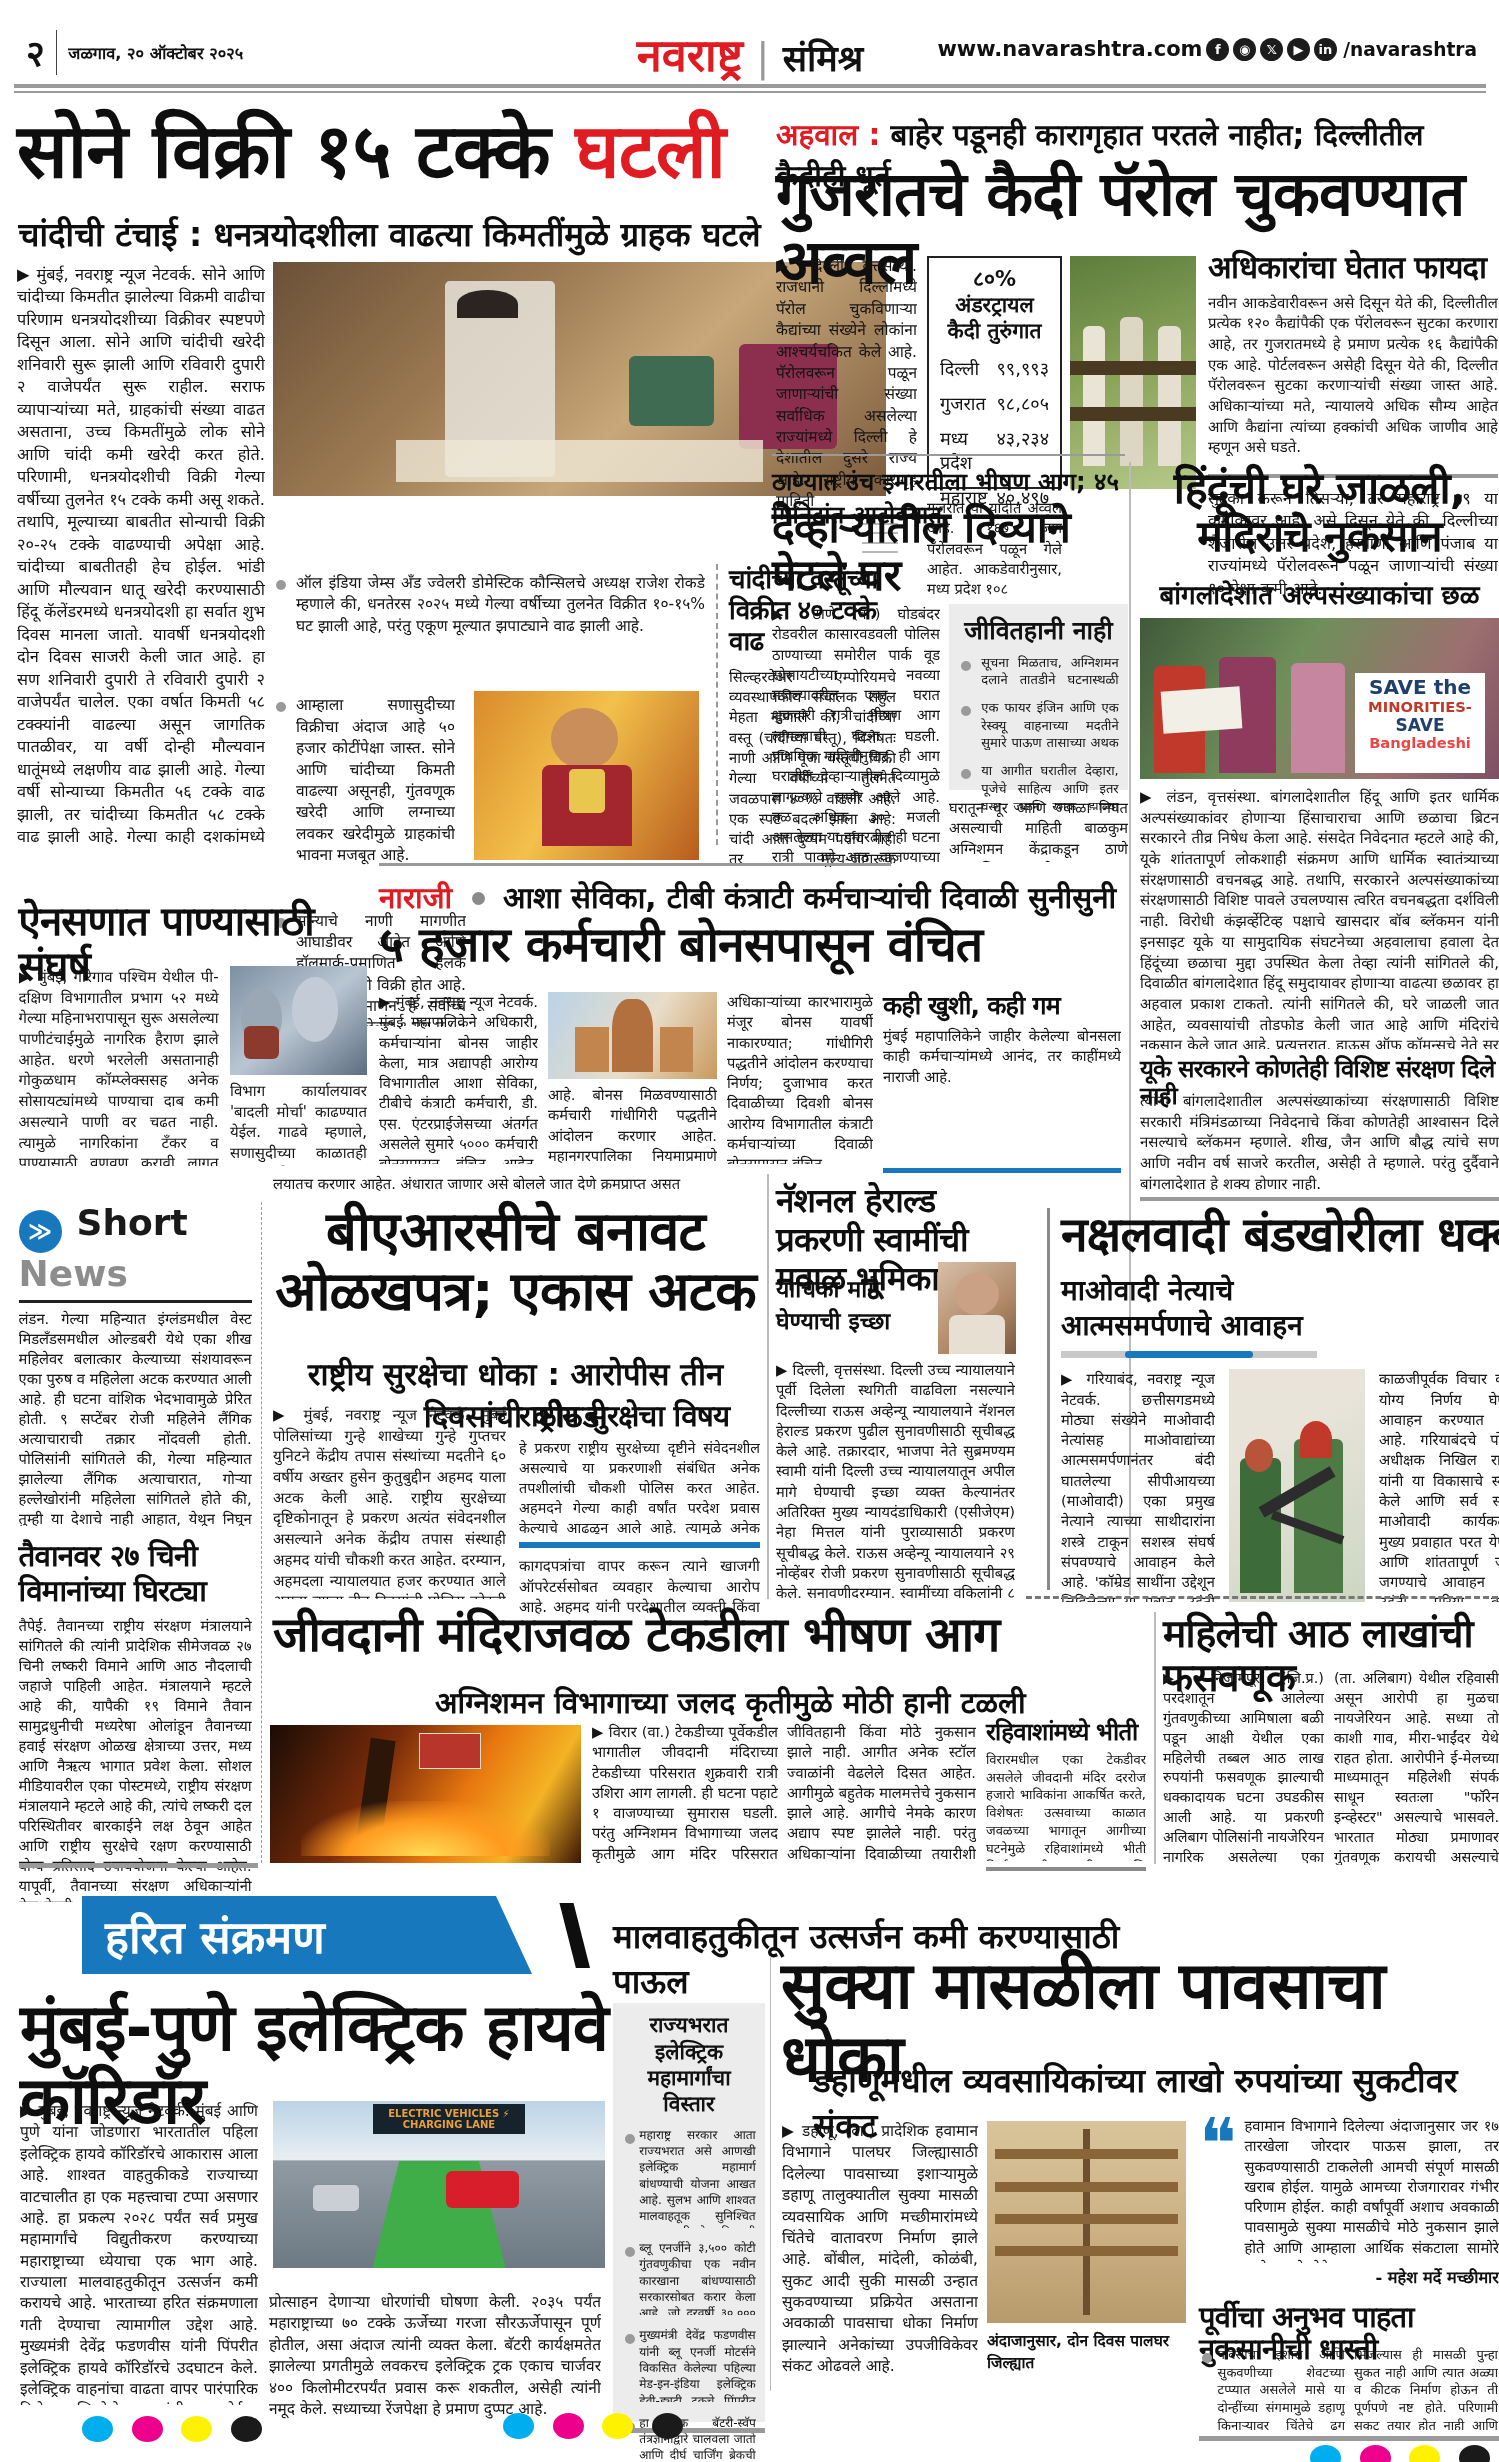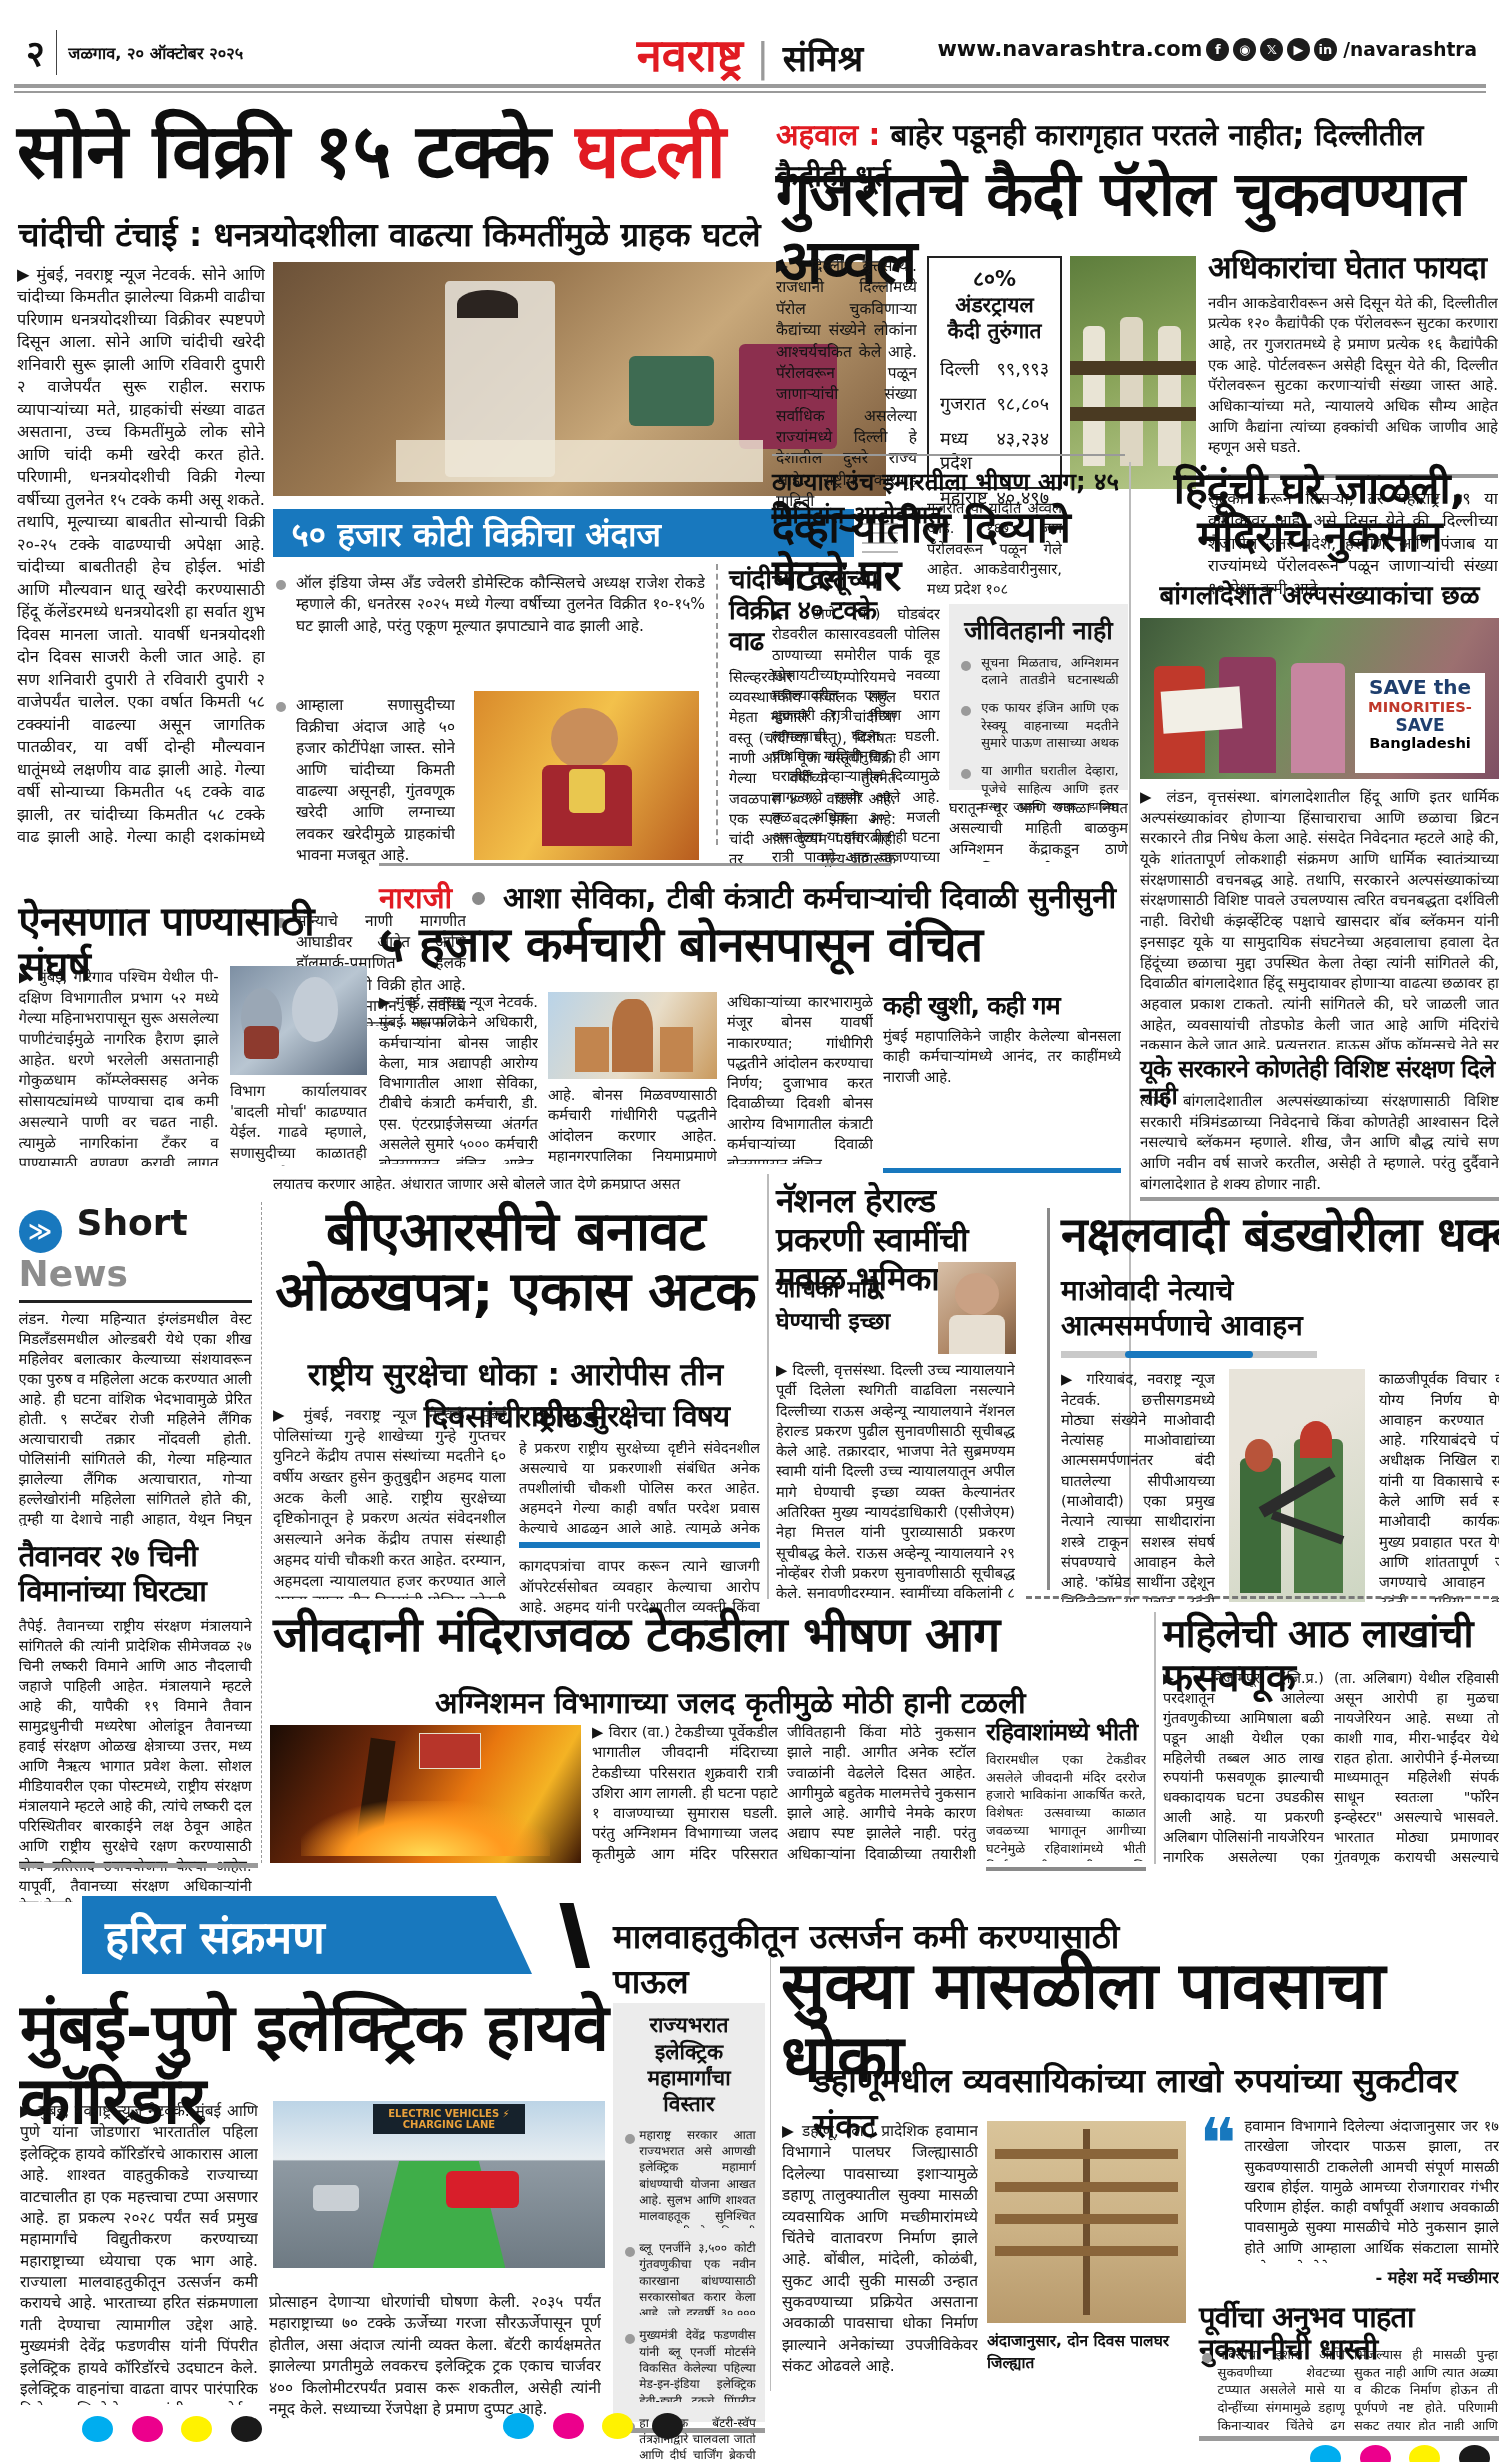--- a/index.html
+++ b/index.html
@@ -84,21 +84,20 @@
   </div>
 
   <div class="photo" style="left:273px; top:262px; width:613px; height:234px; background:linear-gradient(135deg,#6b5138 0%,#9c7a52 35%,#c8a87a 60%,#7a5a3c 100%);">
     <div style="position:absolute; left:28%; top:8%; width:18%; height:84%; background:#e8e4dc; border-radius:4.7px; opacity:.85;"></div>
     <div style="position:absolute; left:30%; top:12%; width:10%; height:12%; background:#2b2420; border-radius:50% 50% 0 0;"></div>
     <div style="position:absolute; left:58%; top:40%; width:14%; height:30%; background:#3e6b52; border-radius:6.2px;"></div>
     <div style="position:absolute; left:76%; top:35%; width:16%; height:45%; background:#8c2f4e; border-radius:6.2px;"></div>
     <div style="position:absolute; left:20%; bottom:6%; width:60%; height:18%; background:#efe7d6; opacity:.8;"></div>
   </div>
 
-  <div class="abs blue-banner" style="left:273px; top:509px; width:581px; height:48px; font-size:33px;">५० हजार कोटी विक्रीचा अंदाज</div>
   <div class="abs" style="left:862px; top:509px; width:36px; height:48px;">
     <div class="pin" style="top:4.7px;"></div>
       <div class="pin" style="top:14px;"></div>
       <div class="pin" style="top:23px;"></div>
       <div class="pin" style="top:33px;"></div>
       <div class="pin" style="top:42px;"></div>
   </div>
 
   <div class="abs" style="left:273px; top:573px; width:432px;">
     <div class="bullet-item body-txt" style="height:110px;">ऑल इंडिया जेम्स अँड ज्वेलरी डोमेस्टिक कौन्सिलचे अध्यक्ष राजेश रोकडे म्हणाले की, धनतेरस २०२५ मध्ये गेल्या वर्षीच्या तुलनेत विक्रीत १०-१५% घट झाली आहे, परंतु एकूण मूल्यात झपाट्याने वाढ झाली आहे.</div>
@@ -188,21 +187,21 @@
 
   <div class="photo" style="left:1140px; top:618px; width:359px; height:161px; background:linear-gradient(120deg,#3f5a3a,#6f8f5a 40%,#9c7070 75%,#7e4f63);">
     <div style="position:absolute; left:4%; top:30%; width:14%; height:66%; background:#c0392b; border-radius:6.2px 6.2px 0 0;"></div>
     <div style="position:absolute; left:22%; top:24%; width:16%; height:72%; background:#8e3b5e; border-radius:6.2px 6.2px 0 0;"></div>
     <div style="position:absolute; left:42%; top:28%; width:15%; height:68%; background:#c786a0; border-radius:6.2px 6.2px 0 0;"></div>
     <div style="position:absolute; left:6%; top:44%; width:22%; height:26%; background:#f2efe6; transform:rotate(-4deg);"></div>
     <div style="position:absolute; left:60%; top:34%; width:36%; height:62%; background:#ffffff; padding:3.1px 4.7px; font-weight:bold; text-align:center; line-height:1.15;">
       <div style="color:#1f3f6e; font-size:20px;">SAVE the</div>
       <div style="color:#c0392b; font-size:14.7px;">MINORITIES-</div>
       <div style="color:#1f3f6e; font-size:17px;">SAVE</div>
-      <div style="color:#000000; font-size:14.7px;">Bangladeshi</div>
+      <div style="color:#ef4444; font-size:14.7px;">Bangladeshi</div>
     </div>
   </div>
 
   <div class="abs body-txt" style="left:1140px; top:787px; width:359px; height:262px; font-size:15px;">▶ लंडन, वृत्तसंस्था. बांगलादेशातील हिंदू आणि इतर धार्मिक अल्पसंख्याकांवर होणाऱ्या हिंसाचाराचा आणि छळाचा ब्रिटन सरकारने तीव्र निषेध केला आहे. संसदेत निवेदनात म्हटले आहे की, यूके शांततापूर्ण लोकशाही संक्रमण आणि धार्मिक स्वातंत्र्याच्या संरक्षणासाठी वचनबद्ध आहे. तथापि, सरकारने अल्पसंख्याकांच्या संरक्षणासाठी विशिष्ट पावले उचलण्यास त्वरित वचनबद्धता दर्शविली नाही. विरोधी कंझर्व्हेटिव्ह पक्षाचे खासदार बॉब ब्लॅकमन यांनी इनसाइट यूके या सामुदायिक संघटनेच्या अहवालाचा हवाला देत हिंदूंच्या छळाचा मुद्दा उपस्थित केला तेव्हा त्यांनी सांगितले की, दिवाळीत बांगलादेशात हिंदू समुदायावर होणाऱ्या वाढत्या छळावर हा अहवाल प्रकाश टाकतो. त्यांनी सांगितले की, घरे जाळली जात आहेत, व्यवसायांची तोडफोड केली जात आहे आणि मंदिरांचे नुकसान केले जात आहे. प्रत्युत्तरात, हाऊस ऑफ कॉमन्सचे नेते सर ॲलन कॅम्पबेल म्हणाले की, आम्ही धार्मिक समुदायांविरुद्धच्या सर्व द्वेष किंवा हिंसाचाराच्या कृत्यांचा निषेध करतो.</div>
   <div class="abs headline" style="left:1140px; top:1056px; width:359px; font-size:24px;">यूके सरकारने कोणतेही विशिष्ट संरक्षण दिले नाही</div>
   <div class="abs body-txt" style="left:1140px; top:1091px; width:359px; height:99px; font-size:15px;">त्यांनी बांगलादेशातील अल्पसंख्याकांच्या संरक्षणासाठी विशिष्ट सरकारी मंत्रिमंडळाच्या निवेदनाचे किंवा कोणतेही आश्वासन दिले नसल्याचे ब्लॅकमन म्हणाले. शीख, जैन आणि बौद्ध त्यांचे सण आणि नवीन वर्ष साजरे करतील, असेही ते म्हणाले. परंतु दुर्दैवाने बांगलादेशात हे शक्य होणार नाही.</div>
   <div class="hrule" style="left:1140px; top:1119px; width:359px; height:3.9px; top:1197px;"></div>
 
   <div class="abs headline" style="left:18.6px; top:899px; width:349px; font-size:40px;">ऐनसणात पाण्यासाठी संघर्ष</div>
   <div class="photo" style="left:230px; top:966px; width:137px; height:109px; background:linear-gradient(140deg,#7d8fa3,#b9c6d2 50%,#5d6d80);">

